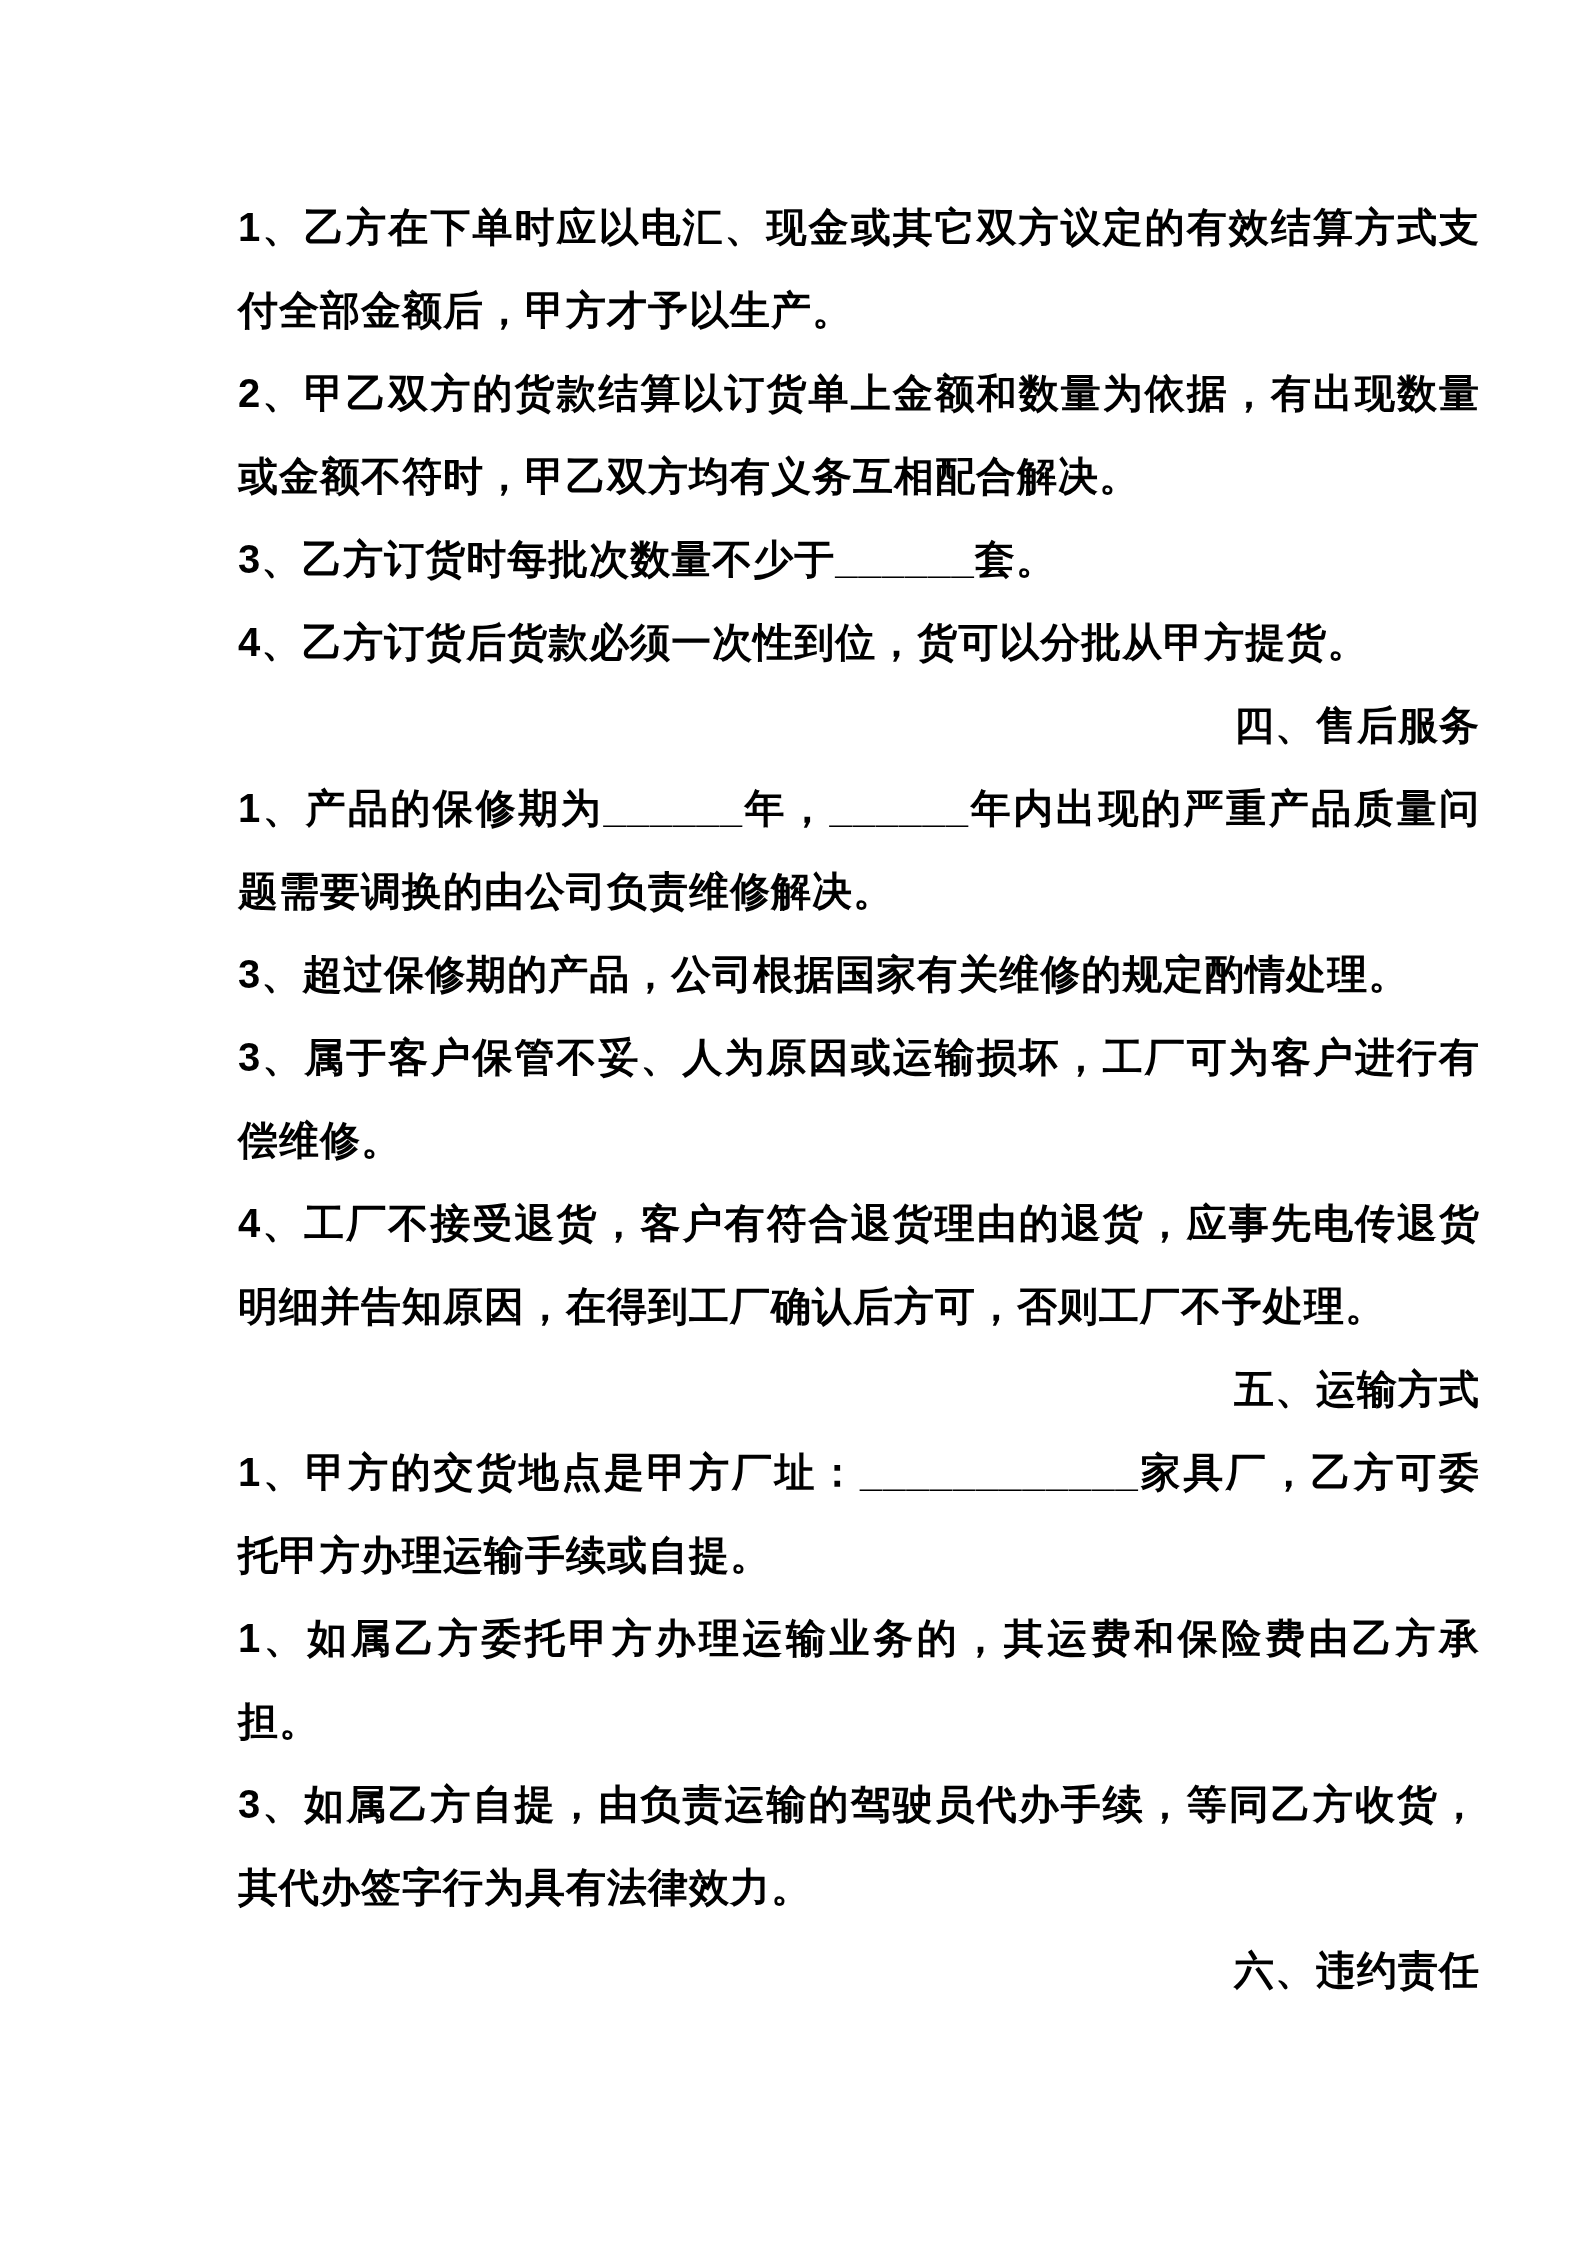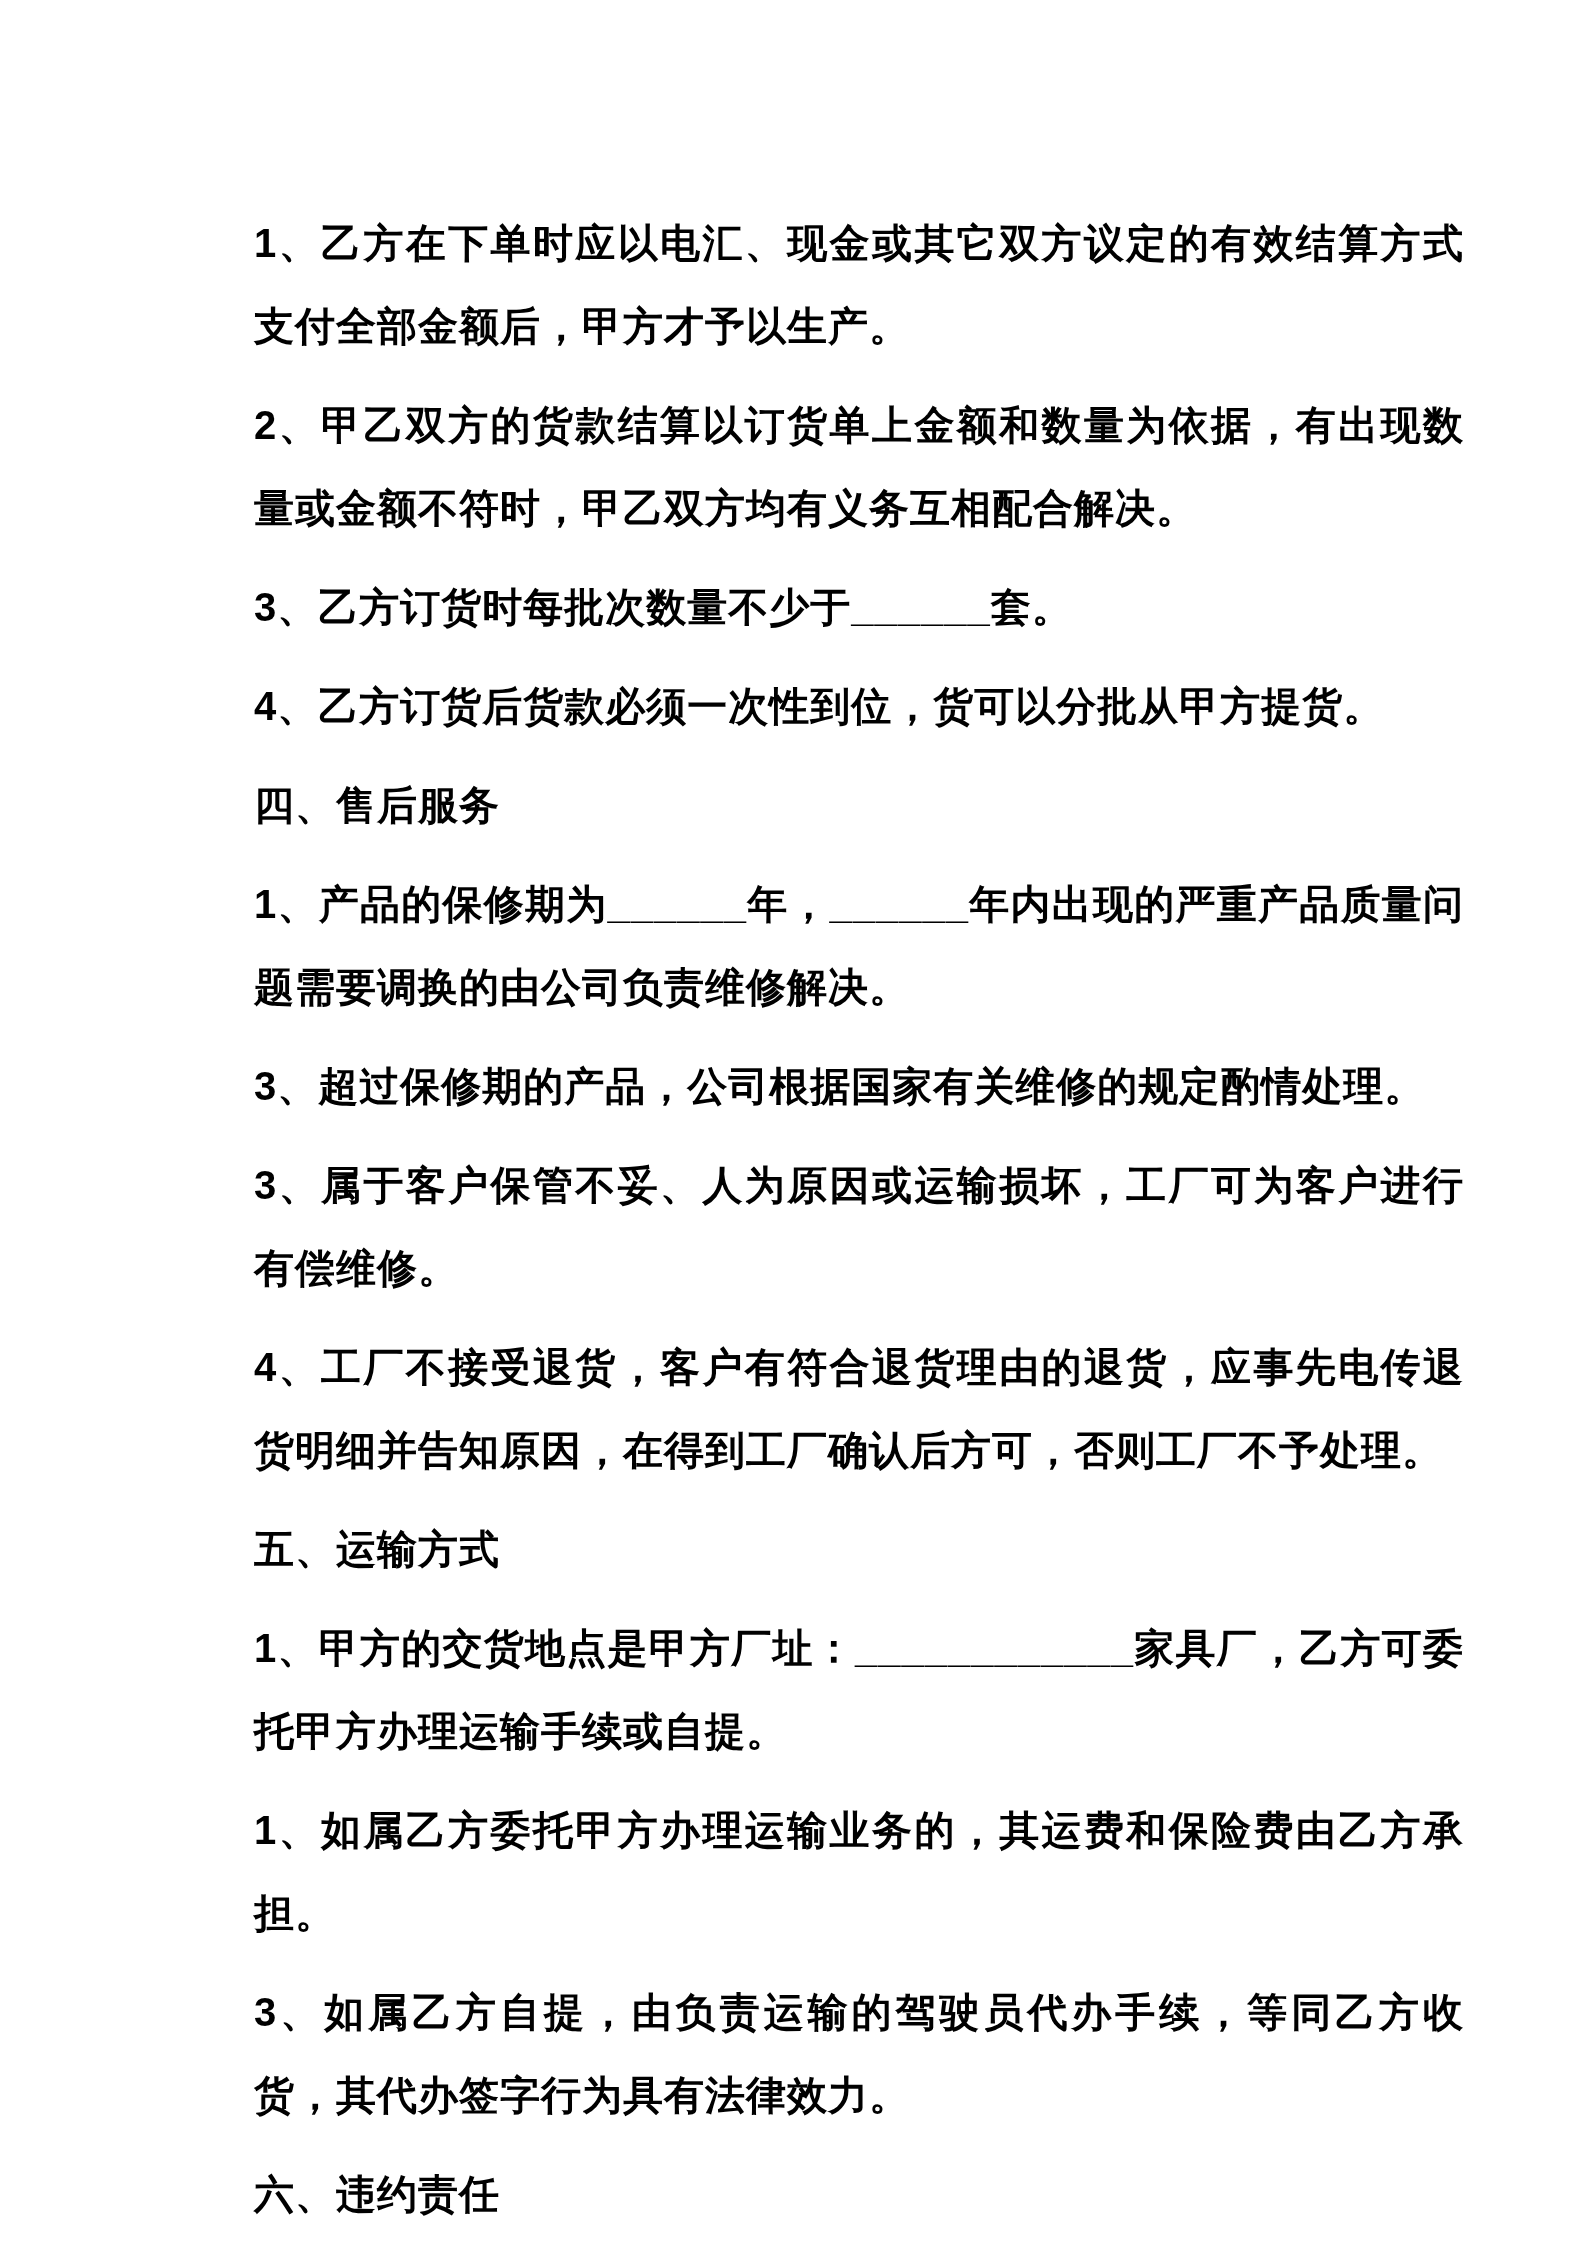--- a/index.html
+++ b/index.html
@@ -14,35 +14,35 @@
     height: 2244px;
     background: #ffffff;
     box-sizing: border-box;
     padding: 186px 106px 0 238px;
     overflow: hidden;
   }
   .doc-body {
     width: 100%;
   }
   .para {
-    margin: 16px;
+    margin: 0;
     padding: 0;
     font-family: "Liberation Sans", "DejaVu Sans", sans-serif;
     font-size: 40px;
     line-height: 83px;
     font-weight: 700;
     color: #000000;
     text-align: justify;
     text-justify: inter-ideograph;
     letter-spacing: 1px;
     word-break: break-all;
   }
   .para.heading {
     font-weight: 700;
-    text-align: left;
+    text-align: right;
   }
 </style>
 </head>
 <body>
 
 <div class="page">
   <div class="doc-body" id="doc-body">
       <p class="para">1、乙方在下单时应以电汇、现金或其它双方议定的有效结算方式支付全部金额后，甲方才予以生产。</p>
       <p class="para">2、甲乙双方的货款结算以订货单上金额和数量为依据，有出现数量或金额不符时，甲乙双方均有义务互相配合解决。</p>
       <p class="para">3、乙方订货时每批次数量不少于______套。</p>

